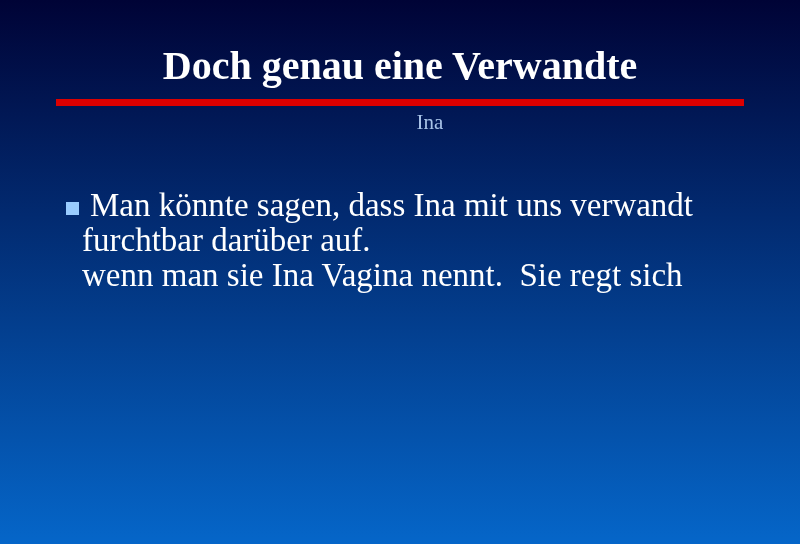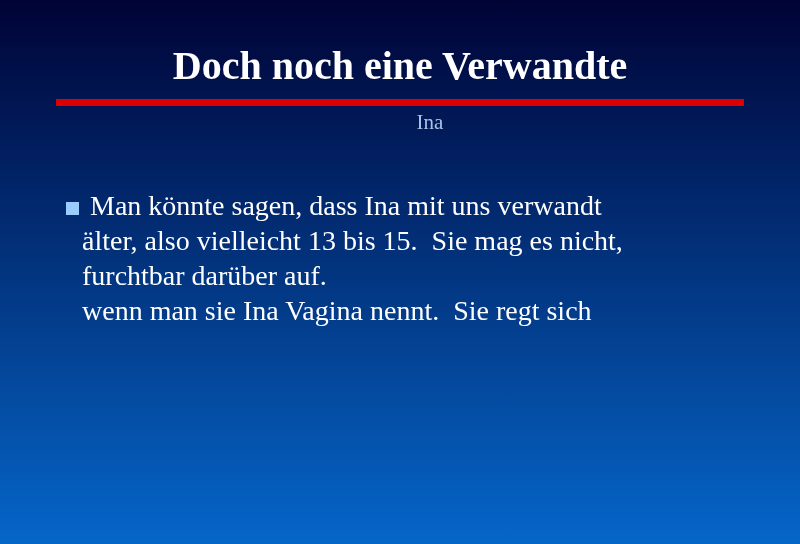--- a/index.html
+++ b/index.html
@@ -65,40 +65,39 @@
     left: 66px;
     top: 14px;
     width: 13px;
     height: 13px;
     background: var(--bullet_color);
     display: block;
   }
   .body-lines {
     padding-left: 82px;
     color: var(--body_color);
-    font-size: 28px;
+    font-size: 33px;
     line-height: 35px;
   }
   .body-line { white-space: pre; }
   .body-line.first { padding-left: 8px; }
 </style>
 </head>
 <body>
 
 <div class="slide">
 
-  <div class="slide-title">Doch noch eine Verwandte</div>
+  <div class="slide-title">Doch genau eine Verwandte</div>
 
   <div class="title-rule"></div>
 
   <div class="slide-subtitle">Ina</div>
 
   <div class="bullet-item">
     <span class="bullet-square"></span>
     <div class="body-lines">
       <div class="body-line first">Man könnte sagen, dass Ina mit uns verwandt</div>
-      <div class="body-line">älter, also vielleicht 13 bis 15.  Sie mag es nicht,</div>
       <div class="body-line">furchtbar darüber auf.</div>
       <div class="body-line">wenn man sie Ina Vagina nennt.  Sie regt sich</div>
     </div>
   </div>
 
 </div>
 
 </body></html>

